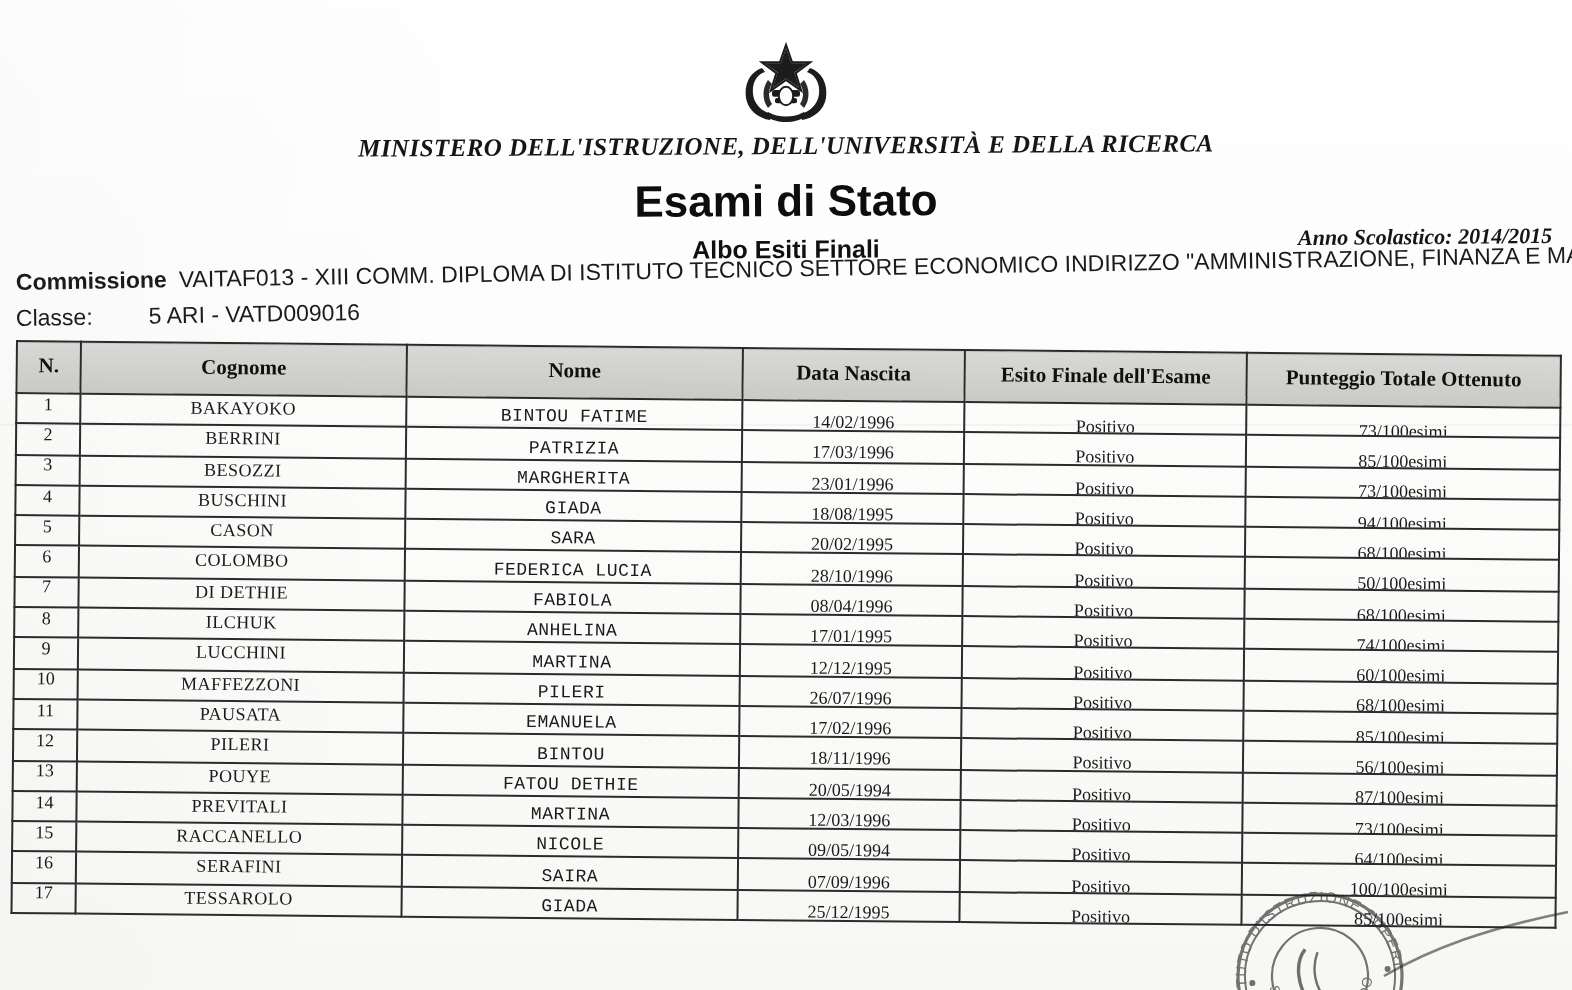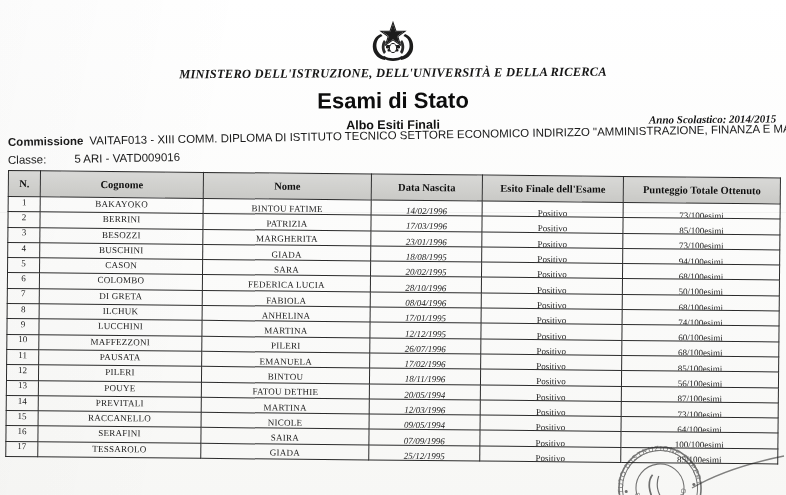--- a/index.html
+++ b/index.html
@@ -99,22 +99,22 @@
   td.c-num{font-size:8.5px;}
   td.c-cog,td.c-nom{
     font-family:"Liberation Serif", serif;
     font-size:9.5px;letter-spacing:.25px;
   }
   td.c-dat,td.c-pun{font-family:"Liberation Serif", serif;font-size:9px;}
   td.c-esi{font-family:"Liberation Serif", serif;font-size:9px;}
   
   .sk1{position:relative;top:-2.5px;}
   .sk2{position:relative;top:-1.2px;}
-  .sk3{position:relative;top:1.6px;}
-  .sk4{position:relative;top:3.0px;font-style:italic;}
+  .sk3{position:relative;top:1.6px;font-family:Liberation Mono, monospace;}
+  .sk4{position:relative;top:3.0px;}
   .sk5{position:relative;top:4.0px;}
   .sk6{position:relative;top:4.6px;}
   
   .stamp{
     position:absolute;left:612px;top:440px;width:96px;height:96px;
     transform:rotate(-6deg);
     opacity:.62;
   }
   .stamp svg{display:block;}
   .penline{
@@ -226,21 +226,21 @@
           <tr>
             <td class="c-num"><span class="sk1">6</span></td>
             <td class="c-cog"><span class="sk2">COLOMBO</span></td>
             <td class="c-nom"><span class="sk3">FEDERICA LUCIA</span></td>
             <td class="c-dat"><span class="sk4">28/10/1996</span></td>
             <td class="c-esi"><span class="sk5">Positivo</span></td>
             <td class="c-pun"><span class="sk6">50/100esimi</span></td>
           </tr>
           <tr>
             <td class="c-num"><span class="sk1">7</span></td>
-            <td class="c-cog"><span class="sk2">DI GRETA</span></td>
+            <td class="c-cog"><span class="sk2">DI DETHIE</span></td>
             <td class="c-nom"><span class="sk3">FABIOLA</span></td>
             <td class="c-dat"><span class="sk4">08/04/1996</span></td>
             <td class="c-esi"><span class="sk5">Positivo</span></td>
             <td class="c-pun"><span class="sk6">68/100esimi</span></td>
           </tr>
           <tr>
             <td class="c-num"><span class="sk1">8</span></td>
             <td class="c-cog"><span class="sk2">ILCHUK</span></td>
             <td class="c-nom"><span class="sk3">ANHELINA</span></td>
             <td class="c-dat"><span class="sk4">17/01/1995</span></td>

